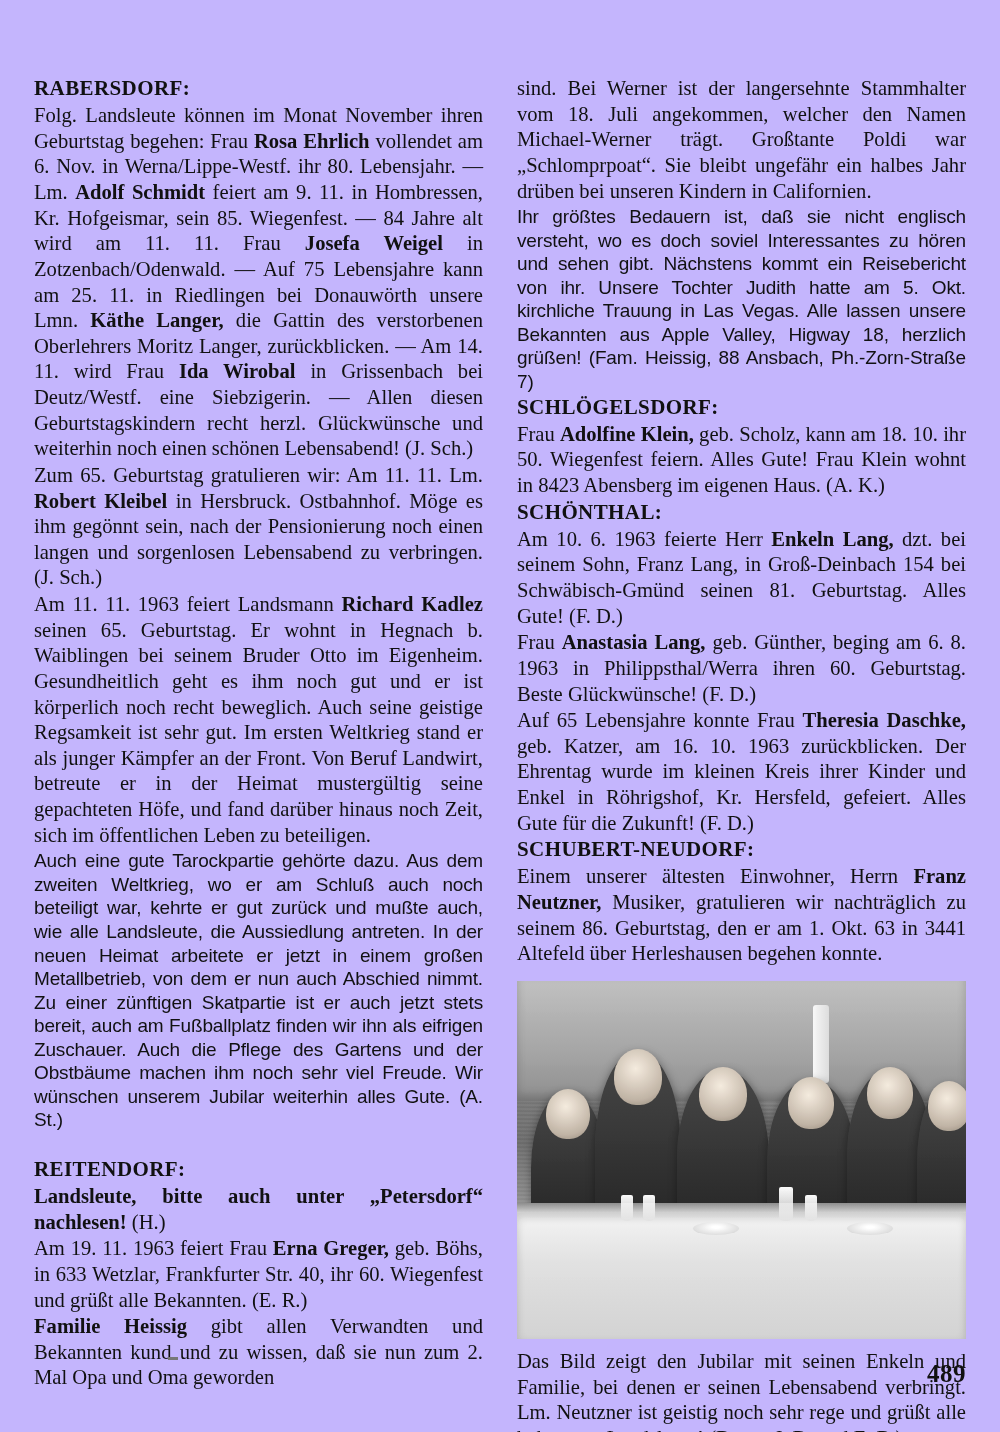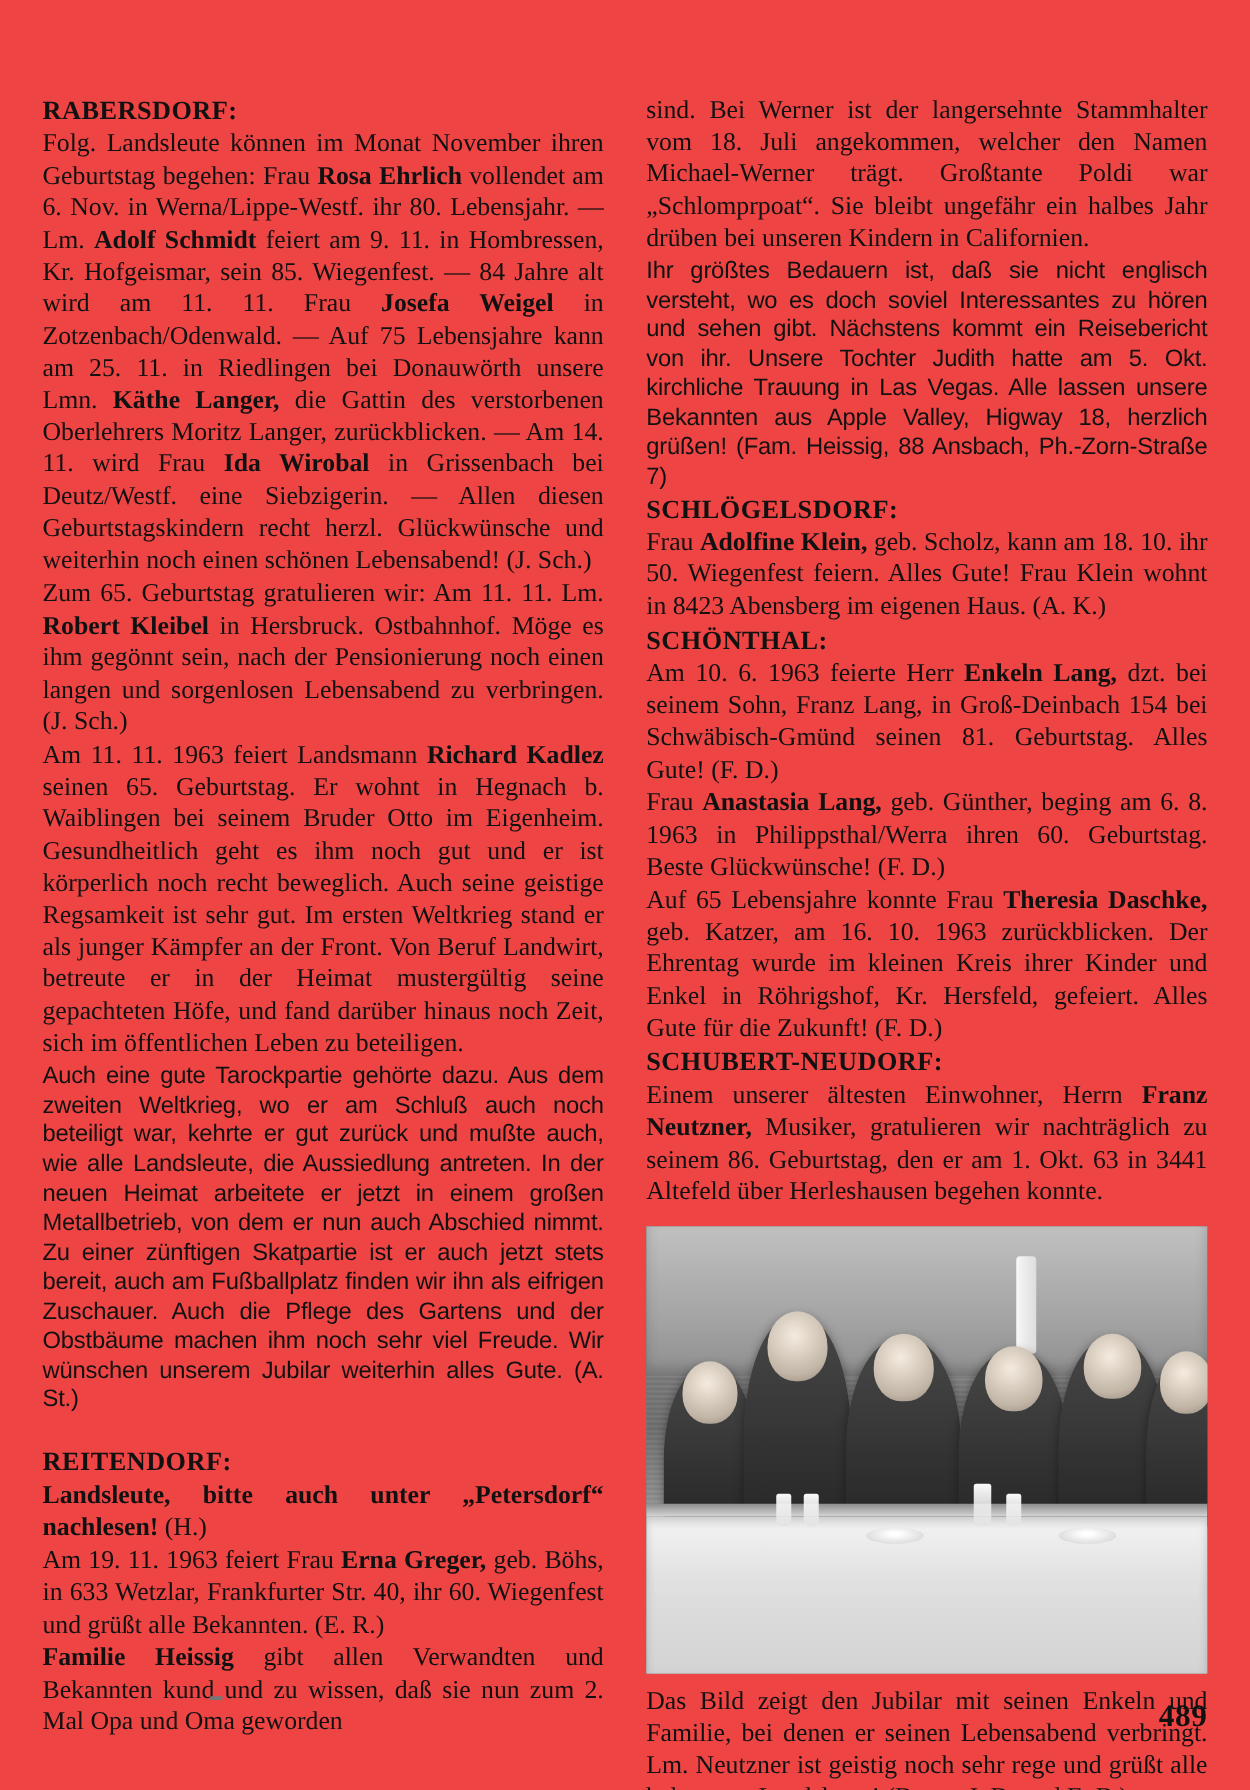--- a/index.html
+++ b/index.html
@@ -4,21 +4,21 @@
 <style>
   html, body {
     margin: 0;
     padding: 0;
     background: #ffffff;
   }
   .page {
     position: relative;
     width: 1000px;
     height: 1432px;
-    background: #ef4444;
+    background: #c4b5fd;
     font-family: "Liberation Serif", serif;
     color: #111;
     overflow: hidden;
   }
   .cols {
     position: absolute;
     left: 34px;
     top: 76px;
     width: 932px;
     display: flex;

